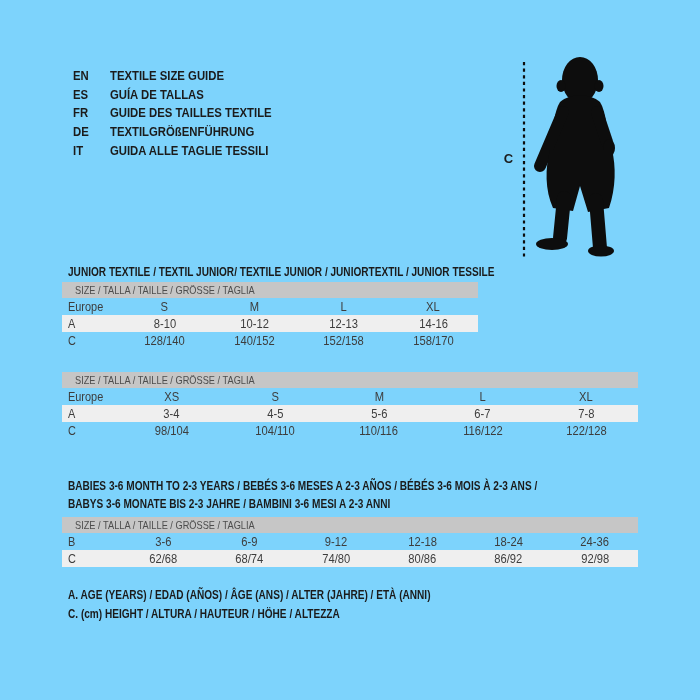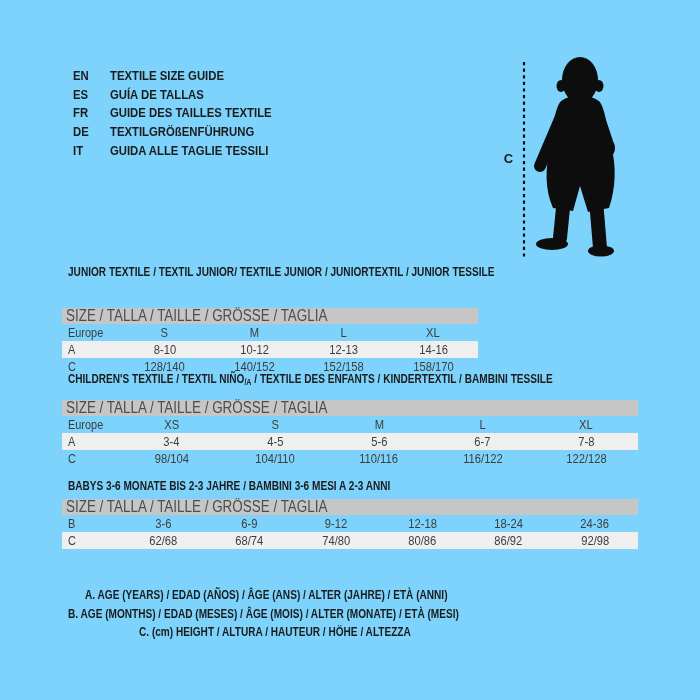--- a/index.html
+++ b/index.html
@@ -33,39 +33,39 @@
 
   
   .size-table { position:absolute; left:62px; }
   #junior-table   { top:265px; width:416px; }
   #children-table { top:372px; width:576px; }
   #babies-table   { top:479px; width:576px; }
   .t-title {
     font-size:12px; font-weight:bold; color:var(--title-text,#1b1b1b);
     padding-left:6px; height:14px; line-height:14px; white-space:nowrap;
   }
-  #junior-table .t-title   { margin-bottom:29px;text-align:right; }
+  #junior-table .t-title   { margin-bottom:3px;text-align:right; }
   #children-table .t-title { margin-bottom:14px; }
   #babies-table .t-title   { height:18px; line-height:14px; margin-bottom:0; }
   #babies-table .t-bar     { margin-top:2px; }
   .sub { font-size:8.5px; vertical-align:-2px; }
   .t-bar {
     height:16px; line-height:16.5px; background:var(--header-bar,#c6c6c6);
-    color:var(--bar-text,#4d4d4d); font-size:16px; padding-left:4px; white-space:nowrap;
+    color:var(--bar-text,#4d4d4d); font-size:11px; padding-left:13px; white-space:nowrap;
   }
   .t-row { display:flex; height:17px; line-height:17px; font-size:13px; color:var(--cell-text,#3d3d3d); }
   .t-row.shaded { background:var(--row-shaded,#efefef); }
   .t-label { width:58px; flex:0 0 58px; padding-left:6px; box-sizing:border-box; }
   .t-cell { flex:1; text-align:center; overflow:visible; }
 
   
   .legend { position:absolute; left:62px; top:588px; }
   .legend-line {
     height:18.5px; line-height:14px; font-size:12px; font-weight:bold;
-    color:var(--title-text,#1b1b1b); padding-left:6px; white-space:nowrap;text-align:center;
+    color:var(--title-text,#1b1b1b); padding-left:6px; white-space:nowrap;
   }
 </style>
 </head>
 <body>
 
 <div class="canvas">
 
   <div class="lang-block">
     <div class="lang-row">
       <span class="lang-code">EN</span>
@@ -130,21 +130,20 @@
     <div class="t-row">
       <span class="t-label"><span class="cond">C</span></span>
       <span class="t-cell"><span class="cond-c">128/140</span></span>
       <span class="t-cell"><span class="cond-c">140/152</span></span>
       <span class="t-cell"><span class="cond-c">152/158</span></span>
       <span class="t-cell"><span class="cond-c">158/170</span></span>
     </div>
   </div>
 
   <div class="size-table" id="children-table">
-    <div class="t-title"><span class="cond"><span>CHILDREN'S TEXTILE / TEXTIL NIÑO</span><span class="sub">/A</span><span> / TEXTILE DES ENFANTS / KINDERTEXTIL / BAMBINI TESSILE</span></span></div>
     <div class="t-bar"><span class="cond">SIZE / TALLA / TAILLE / GRÖSSE / TAGLIA</span></div>
     <div class="t-row">
       <span class="t-label"><span class="cond">Europe</span></span>
       <span class="t-cell"><span class="cond-c">XS</span></span>
       <span class="t-cell"><span class="cond-c">S</span></span>
       <span class="t-cell"><span class="cond-c">M</span></span>
       <span class="t-cell"><span class="cond-c">L</span></span>
       <span class="t-cell"><span class="cond-c">XL</span></span>
     </div>
     <div class="t-row shaded">
@@ -159,20 +158,21 @@
       <span class="t-label"><span class="cond">C</span></span>
       <span class="t-cell"><span class="cond-c">98/104</span></span>
       <span class="t-cell"><span class="cond-c">104/110</span></span>
       <span class="t-cell"><span class="cond-c">110/116</span></span>
       <span class="t-cell"><span class="cond-c">116/122</span></span>
       <span class="t-cell"><span class="cond-c">122/128</span></span>
     </div>
   </div>
 
   <div class="size-table" id="babies-table">
+    <div class="t-title"><span class="cond">BABIES 3-6 MONTH TO 2-3 YEARS / BEBÉS 3-6 MESES A 2-3 AÑOS / BÉBÉS 3-6 MOIS À 2-3 ANS /</span></div>
     <div class="t-title"><span class="cond">BABYS 3-6 MONATE BIS 2-3 JAHRE / BAMBINI 3-6 MESI A 2-3 ANNI</span></div>
     <div class="t-bar"><span class="cond">SIZE / TALLA / TAILLE / GRÖSSE / TAGLIA</span></div>
     <div class="t-row">
       <span class="t-label"><span class="cond">B</span></span>
       <span class="t-cell"><span class="cond-c">3-6</span></span>
       <span class="t-cell"><span class="cond-c">6-9</span></span>
       <span class="t-cell"><span class="cond-c">9-12</span></span>
       <span class="t-cell"><span class="cond-c">12-18</span></span>
       <span class="t-cell"><span class="cond-c">18-24</span></span>
       <span class="t-cell"><span class="cond-c">24-36</span></span>
@@ -183,17 +183,16 @@
       <span class="t-cell"><span class="cond-c">68/74</span></span>
       <span class="t-cell"><span class="cond-c">74/80</span></span>
       <span class="t-cell"><span class="cond-c">80/86</span></span>
       <span class="t-cell"><span class="cond-c">86/92</span></span>
       <span class="t-cell"><span class="cond-c">92/98</span></span>
     </div>
   </div>
 
   <div class="legend">
     <div class="legend-line"><span class="cond">A. AGE (YEARS) / EDAD (AÑOS) / ÂGE (ANS) / ALTER (JAHRE) / ETÀ (ANNI)</span></div>
-    <div class="legend-line"><span class="cond">B. AGE (MONTHS) / EDAD (MESES) / ÂGE (MOIS) / ALTER (MONATE) / ETÀ (MESI)</span></div>
     <div class="legend-line"><span class="cond">C. (cm) HEIGHT / ALTURA / HAUTEUR / HÖHE / ALTEZZA</span></div>
   </div>
 
 </div>
 
 </body></html>

